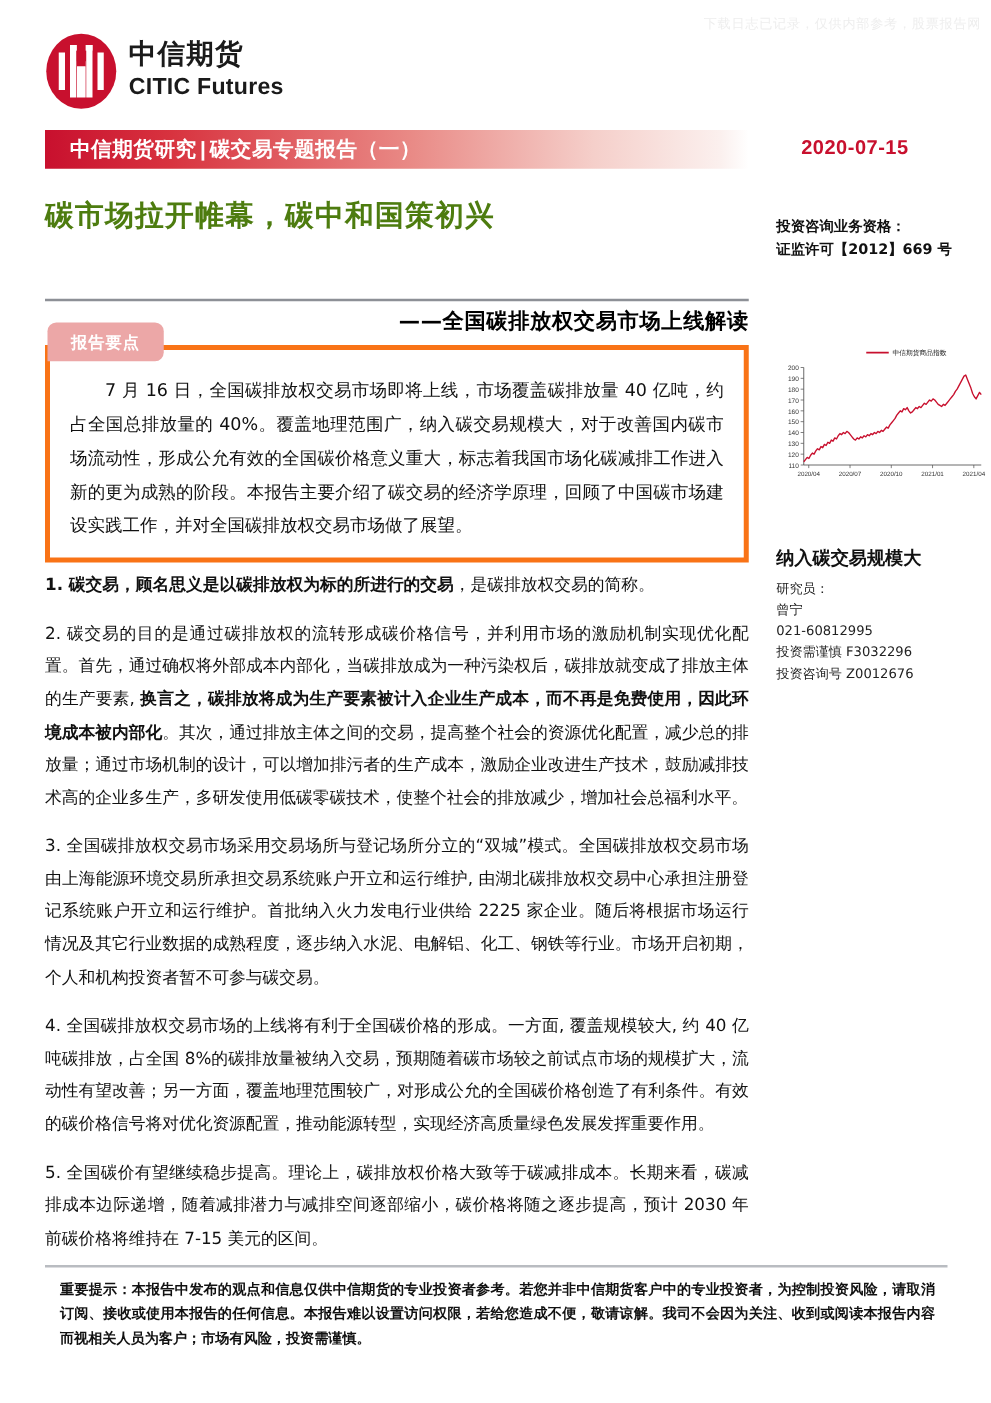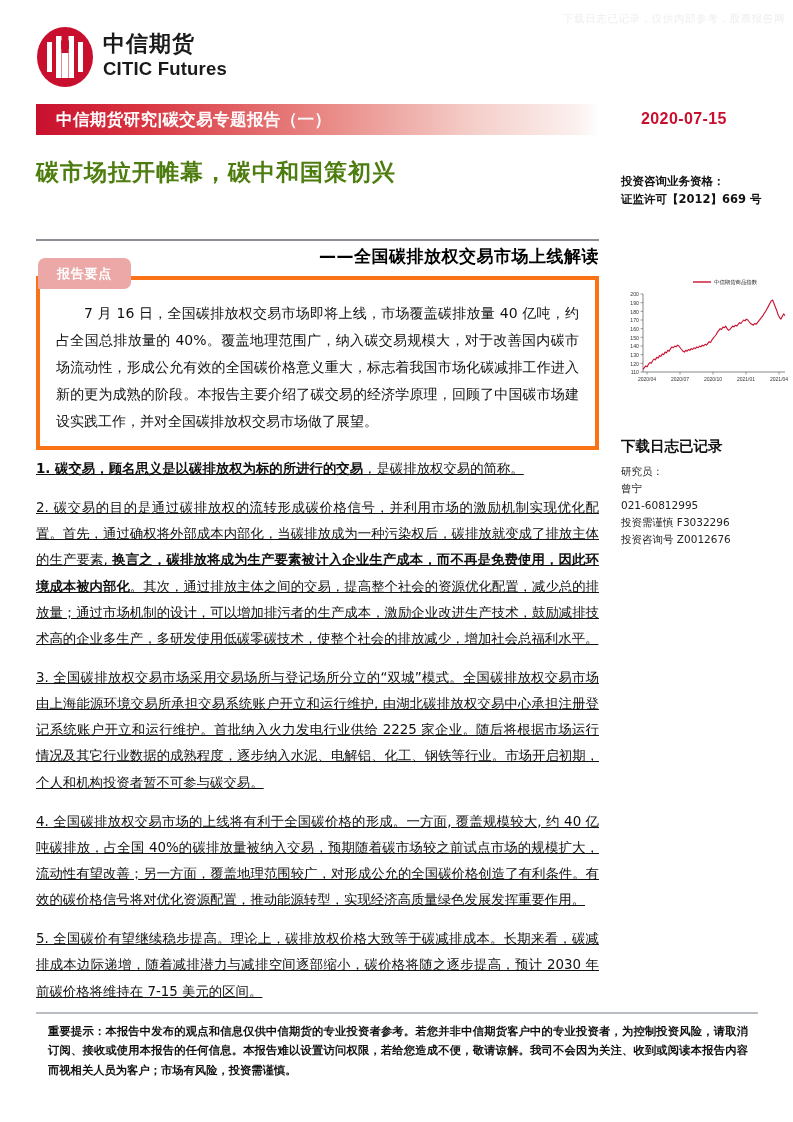--- a/index.html
+++ b/index.html
@@ -72,21 +72,21 @@
   .banner-text {
     position: absolute;
     left: 20px;
     top: 50%;
     transform: translateY(-50%);
     color: #ffffff;
     font-size: 16.5px;
     font-weight: bold;
     letter-spacing: 0.4px;
     white-space: nowrap;
-    font-family: Liberation Sans, sans-serif;
+    font-family: Liberation Mono, monospace;
   }
   .banner-date {
     position: absolute;
     left: 641px;
     top: 110px;
     color: #c8102e;
     font-size: 16px;
     font-weight: bold;
     letter-spacing: 0.4px;
   }
@@ -226,21 +226,20 @@
     color: #111111;
     letter-spacing: 0.5px;
     font-family: "DejaVu Sans", "Liberation Sans", sans-serif;
   }
 
   .body-col {
     position: absolute;
     left: 36px;
     top: 456px;
     width: 563px;
-    text-decoration: underline;
   }
   .para {
     font-size: 13.4px;
     line-height: 1.95;
     color: #111111;
     text-align: justify;
     margin: 0 0 13px 0;
     font-family: "DejaVu Sans", "Liberation Sans", sans-serif;
   }
   .para b { font-weight: bold; }
@@ -341,21 +340,21 @@
       <text x="129.04500000000002" y="109" text-anchor="middle" font-size="5" fill="#333" font-family="&quot;Liberation Sans&quot;, sans-serif">2021/01</text>
       <line x1="162.06" y1="100" x2="162.06" y2="102.5" stroke="#555" stroke-width="0.6"></line>
       <text x="162.06" y="109" text-anchor="middle" font-size="5" fill="#333" font-family="&quot;Liberation Sans&quot;, sans-serif">2021/04</text>
       <path d="M 26.00 97.40 L 27.38 95.67 L 28.76 93.93 L 30.14 94.80 L 31.51 92.20 L 32.89 90.47 L 34.27 91.33 L 35.65 88.73 L 37.03 87.00 L 38.41 87.87 L 39.79 85.27 L 41.17 86.13 L 42.54 83.53 L 43.92 84.40 L 45.30 81.80 L 46.68 82.67 L 48.06 80.07 L 49.44 80.93 L 50.82 78.33 L 52.19 79.20 L 53.57 76.60 L 54.95 74.87 L 56.33 75.73 L 57.71 74.00 L 59.09 74.87 L 60.47 73.13 L 61.84 74.00 L 63.22 75.73 L 64.60 77.47 L 65.98 79.20 L 67.36 80.07 L 68.74 78.33 L 70.12 79.20 L 71.50 77.47 L 72.87 78.33 L 74.25 76.60 L 75.63 77.47 L 77.01 75.73 L 78.39 76.60 L 79.77 74.87 L 81.15 75.73 L 82.52 74.00 L 83.90 74.87 L 85.28 73.13 L 86.66 74.00 L 88.04 72.27 L 89.42 73.13 L 90.80 71.40 L 92.17 69.67 L 93.55 70.53 L 94.93 67.93 L 96.31 66.20 L 97.69 64.47 L 99.07 62.73 L 100.45 60.13 L 101.83 58.40 L 103.20 56.67 L 104.58 57.53 L 105.96 54.93 L 107.34 55.80 L 108.72 54.07 L 110.10 56.67 L 111.48 58.40 L 112.85 57.53 L 114.23 55.80 L 115.61 54.07 L 116.99 54.93 L 118.37 53.20 L 119.75 54.07 L 121.13 52.33 L 122.50 50.60 L 123.88 51.47 L 125.26 49.73 L 126.64 48.00 L 128.02 48.87 L 129.40 47.13 L 130.78 48.00 L 132.16 49.73 L 133.53 51.47 L 134.91 52.33 L 136.29 53.20 L 137.67 51.47 L 139.05 52.33 L 140.43 50.60 L 141.81 48.87 L 143.18 47.13 L 144.56 45.40 L 145.94 43.67 L 147.32 41.07 L 148.70 39.33 L 150.08 36.73 L 151.46 34.13 L 152.83 31.53 L 154.21 28.93 L 155.59 28.07 L 156.97 31.53 L 158.35 35.00 L 159.73 38.47 L 161.11 42.80 L 162.49 45.40 L 163.86 47.13 L 165.24 44.53 L 166.62 41.93 L 168.00 43.67" fill="none" stroke="#c8102e" stroke-width="1.1" stroke-linejoin="round"></path>
       <line x1="76" y1="10" x2="94" y2="10" stroke="#c8102e" stroke-width="1.4"></line>
       <text x="97" y="12.2" font-size="5.4" fill="#222" font-family="&quot;DejaVu Sans&quot;, sans-serif">中信期货商品指数</text>
     </svg>
 </div>
 
 <div class="team">
-  <div class="team-title">下载日志已记录</div>
+  <div class="team-title">纳入碳交易规模大</div>
   <div class="team-line">研究员：</div>
   <div class="team-line">曾宁</div>
   <div class="team-line">021-60812995</div>
   <div class="team-line">投资需谨慎 F3032296</div>
   <div class="team-line">投资咨询号 Z0012676</div>
 </div>
 
 <div class="hl-tab">
   <span>报告要点</span>
 </div>
@@ -364,20 +363,20 @@
 </div>
 
 <div class="sum-head">
   <span>摘要：</span>
 </div>
 
 <div class="body-col" id="summary-body">
     <div class="para"><b>1. </b><b>碳交易，顾名思义是以碳排放权为标的所进行的交易</b><span>，是碳排放权交易的简称。</span></div>
     <div class="para"><span>2.  碳交易的目的是通过碳排放权的流转形成碳价格信号，并利用市场的激励机制实现优化配置。首先，通过确权将外部成本内部化，当碳排放成为一种污染权后，碳排放就变成了排放主体的生产要素, </span><b>换言之，碳排放将成为生产要素被计入企业生产成本，而不再是免费使用，因此环境成本被内部化</b><span>。其次，通过排放主体之间的交易，提高整个社会的资源优化配置，减少总的排放量；通过市场机制的设计，可以增加排污者的生产成本，激励企业改进生产技术，鼓励减排技术高的企业多生产，多研发使用低碳零碳技术，使整个社会的排放减少，增加社会总福利水平。</span></div>
     <div class="para"><span>3. 全国碳排放权交易市场采用交易场所与登记场所分立的“双城”模式。全国碳排放权交易市场由上海能源环境交易所承担交易系统账户开立和运行维护, 由湖北碳排放权交易中心承担注册登记系统账户开立和运行维护。首批纳入火力发电行业供给 2225 家企业。随后将根据市场运行情况及其它行业数据的成熟程度，逐步纳入水泥、电解铝、化工、钢铁等行业。市场开启初期，个人和机构投资者暂不可参与碳交易。</span></div>
-    <div class="para"><span>4. 全国碳排放权交易市场的上线将有利于全国碳价格的形成。一方面, 覆盖规模较大, 约 40 亿吨碳排放，占全国 40%的碳排放量被纳入交易，预期随着碳市场较之前试点市场的规模扩大，流动性有望改善；另一方面，覆盖地理范围较广，对形成公允的全国碳价格创造了有利条件。有效的碳价格信号将对优化资源配置，推动能源转型，实现经济高质量绿色发展发挥重要作用。</span></div>
+    <div class="para"><span>4. 全国碳排放权交易市场的上线将有利于全国碳价格的形成。一方面, 覆盖规模较大, 约 40 亿吨碳排放，占全国 8%的碳排放量被纳入交易，预期随着碳市场较之前试点市场的规模扩大，流动性有望改善；另一方面，覆盖地理范围较广，对形成公允的全国碳价格创造了有利条件。有效的碳价格信号将对优化资源配置，推动能源转型，实现经济高质量绿色发展发挥重要作用。</span></div>
     <div class="para"><span>5. 全国碳价有望继续稳步提高。理论上，碳排放权价格大致等于碳减排成本。长期来看，碳减排成本边际递增，随着减排潜力与减排空间逐部缩小，碳价格将随之逐步提高，预计 2030 年前碳价格将维持在 7-15 美元的区间。</span></div>
   </div>
 
 <div class="footer-rule"></div>
 <div class="footer">
   <b>重要提示：</b><span>本报告中发布的观点和信息仅供中信期货的专业投资者参考。若您并非中信期货客户中的专业投资者，为控制投资风险，请取消订阅、接收或使用本报告的任何信息。本报告难以设置访问权限，若给您造成不便，敬请谅解。我司不会因为关注、收到或阅读本报告内容而视相关人员为客户；市场有风险，投资需谨慎。</span>
 </div>
 
 </body></html>

